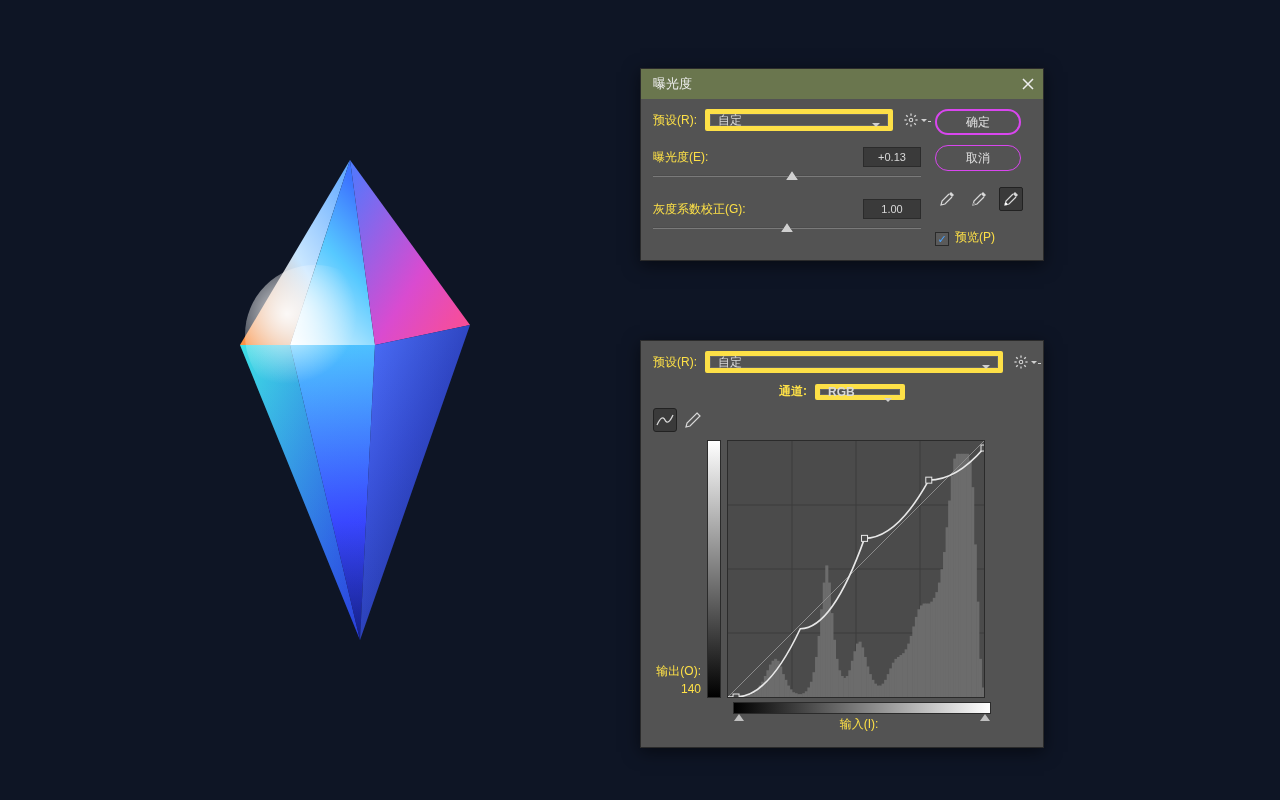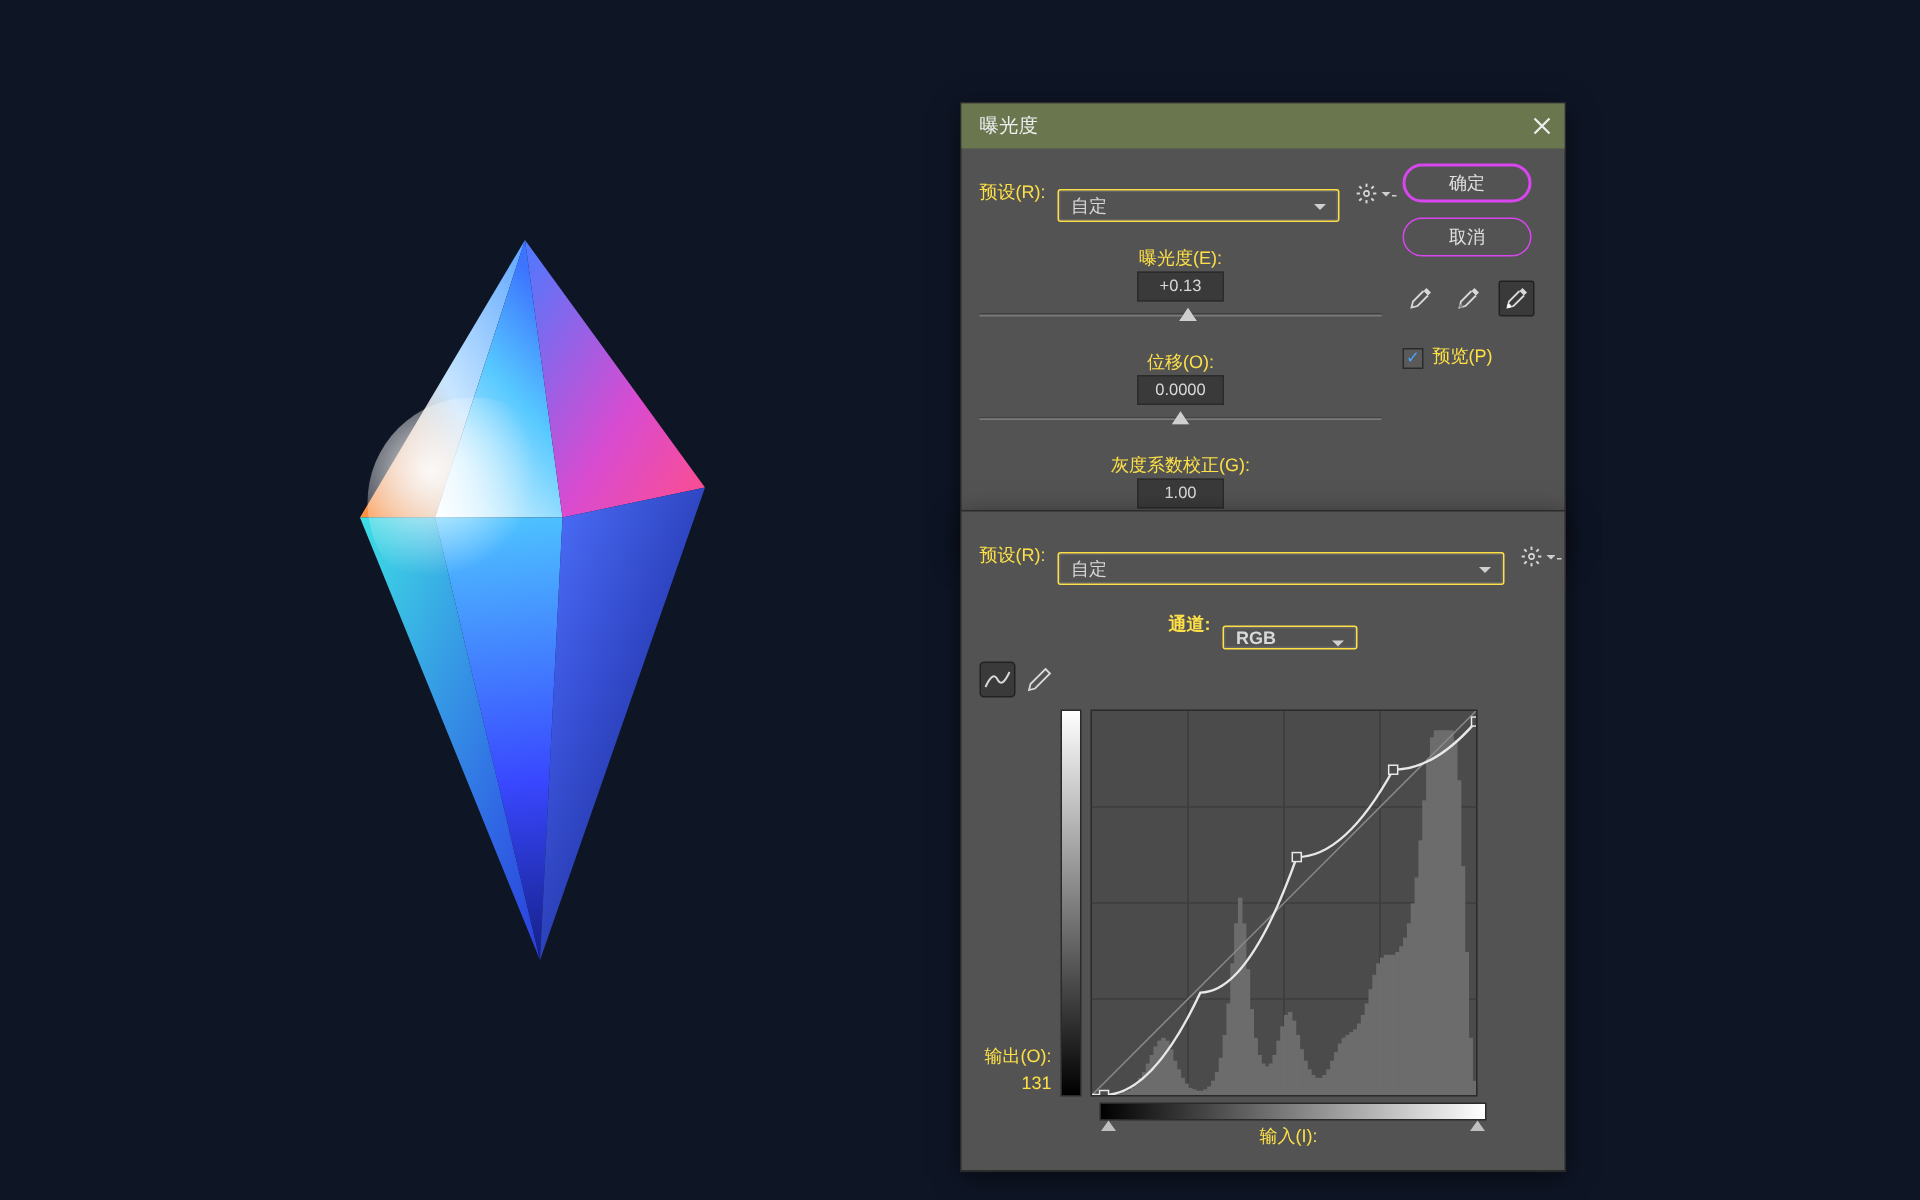--- a/index.html
+++ b/index.html
@@ -39,27 +39,26 @@
   .titlebar .close svg { display:block; }
 
   .exp-body { display: flex; padding: 10px 12px 14px 12px; gap: 14px; }
   .exp-left { flex: 1; display: flex; flex-direction: column; gap: 6px; }
   .exp-right { width: 96px; display: flex; flex-direction: column; gap: 10px; }
 
   .row-preset { display: flex; align-items: center; gap: 8px; }
   .label { color: #fde047; font-size: 12px; }
   .select {
     flex: 1; height: 22px; background: #535353;
-    border: 1px solid #fde047;
+    border: 5px solid #fde047;
     color: #d8d8d8; padding: 0 22px 0 8px;
     position: relative; display: flex; align-items: center;
     font-size: 12px;
     border-radius: 2px;
     box-shadow: inset 0 0 0 1px #666;
-    margin-top: 17px;
   }
   .select::after {
     content: ""; position: absolute; right: 8px; top: 9px;
     border-left: 4px solid transparent; border-right: 4px solid transparent;
     border-top: 4px solid #cfcfcf;
   }
 
   .gear-btn {
     width: 20px; height: 20px; display: flex; align-items: center; justify-content: center;
     cursor: pointer;
@@ -77,21 +76,20 @@
     background: transparent; color: #e0e0e0;
     font-size: 12px; display:flex; align-items:center; justify-content:center;
     cursor: pointer;
   }
   .btn.primary { border-width: 2px; }
 
   .exp-slider-row { margin-top: 10px; }
   .slider-line {
     display:flex; align-items:center; justify-content:space-between;
     margin-bottom: 2px;
-    flex-direction: column;
   }
   .value-box {
     width: 58px; height: 20px;
     background: #3a3a3a;
     border: 1px solid #2b2b2b;
     color: #d8d8d8; font-size: 11px;
     display:flex; align-items:center; justify-content:center;
   }
   .slider-track {
     position: relative; height: 14px;
@@ -263,30 +261,20 @@
         <div class="slider-line">
           <span class="label">曝光度(E):</span>
           <div class="value-box">+0.13</div>
         </div>
         <div class="slider-track">
           <div class="track"></div>
           <div class="slider-thumb" style="left:52%"></div>
         </div>
       </div>
 
-      <div class="exp-slider-row">
-        <div class="slider-line">
-          <span class="label">位移(O):</span>
-          <div class="value-box">0.0000</div>
-        </div>
-        <div class="slider-track">
-          <div class="track"></div>
-          <div class="slider-thumb" style="left:50%"></div>
-        </div>
-      </div>
 
       <div class="exp-slider-row">
         <div class="slider-line">
           <span class="label">灰度系数校正(G):</span>
           <div class="value-box">1.00</div>
         </div>
         <div class="slider-track">
           <div class="track"></div>
           <div class="slider-thumb" style="left:50%"></div>
         </div>
@@ -373,21 +361,21 @@
               </svg>
           </div>
         </div>
       </div>
       <div style="flex:1"></div>
     </div>
 
     <div class="crv-area">
       <div class="crv-output-labels">
         <span class="label">输出(O):</span>
-        <span class="label">131</span>
+        <span class="label">140</span>
       </div>
       <div class="crv-vgrad"></div>
       <div>
         <div class="crv-graph">
           <svg id="curve-svg" viewBox="0 0 256 256" preserveAspectRatio="none">
               <g stroke="#3c3c3c" stroke-width="1">
                 <line x1="64" y1="0" x2="64" y2="256"></line>
                 <line x1="0" y1="64" x2="256" y2="64"></line>
                 <line x1="128" y1="0" x2="128" y2="256"></line>
                 <line x1="0" y1="128" x2="256" y2="128"></line>

